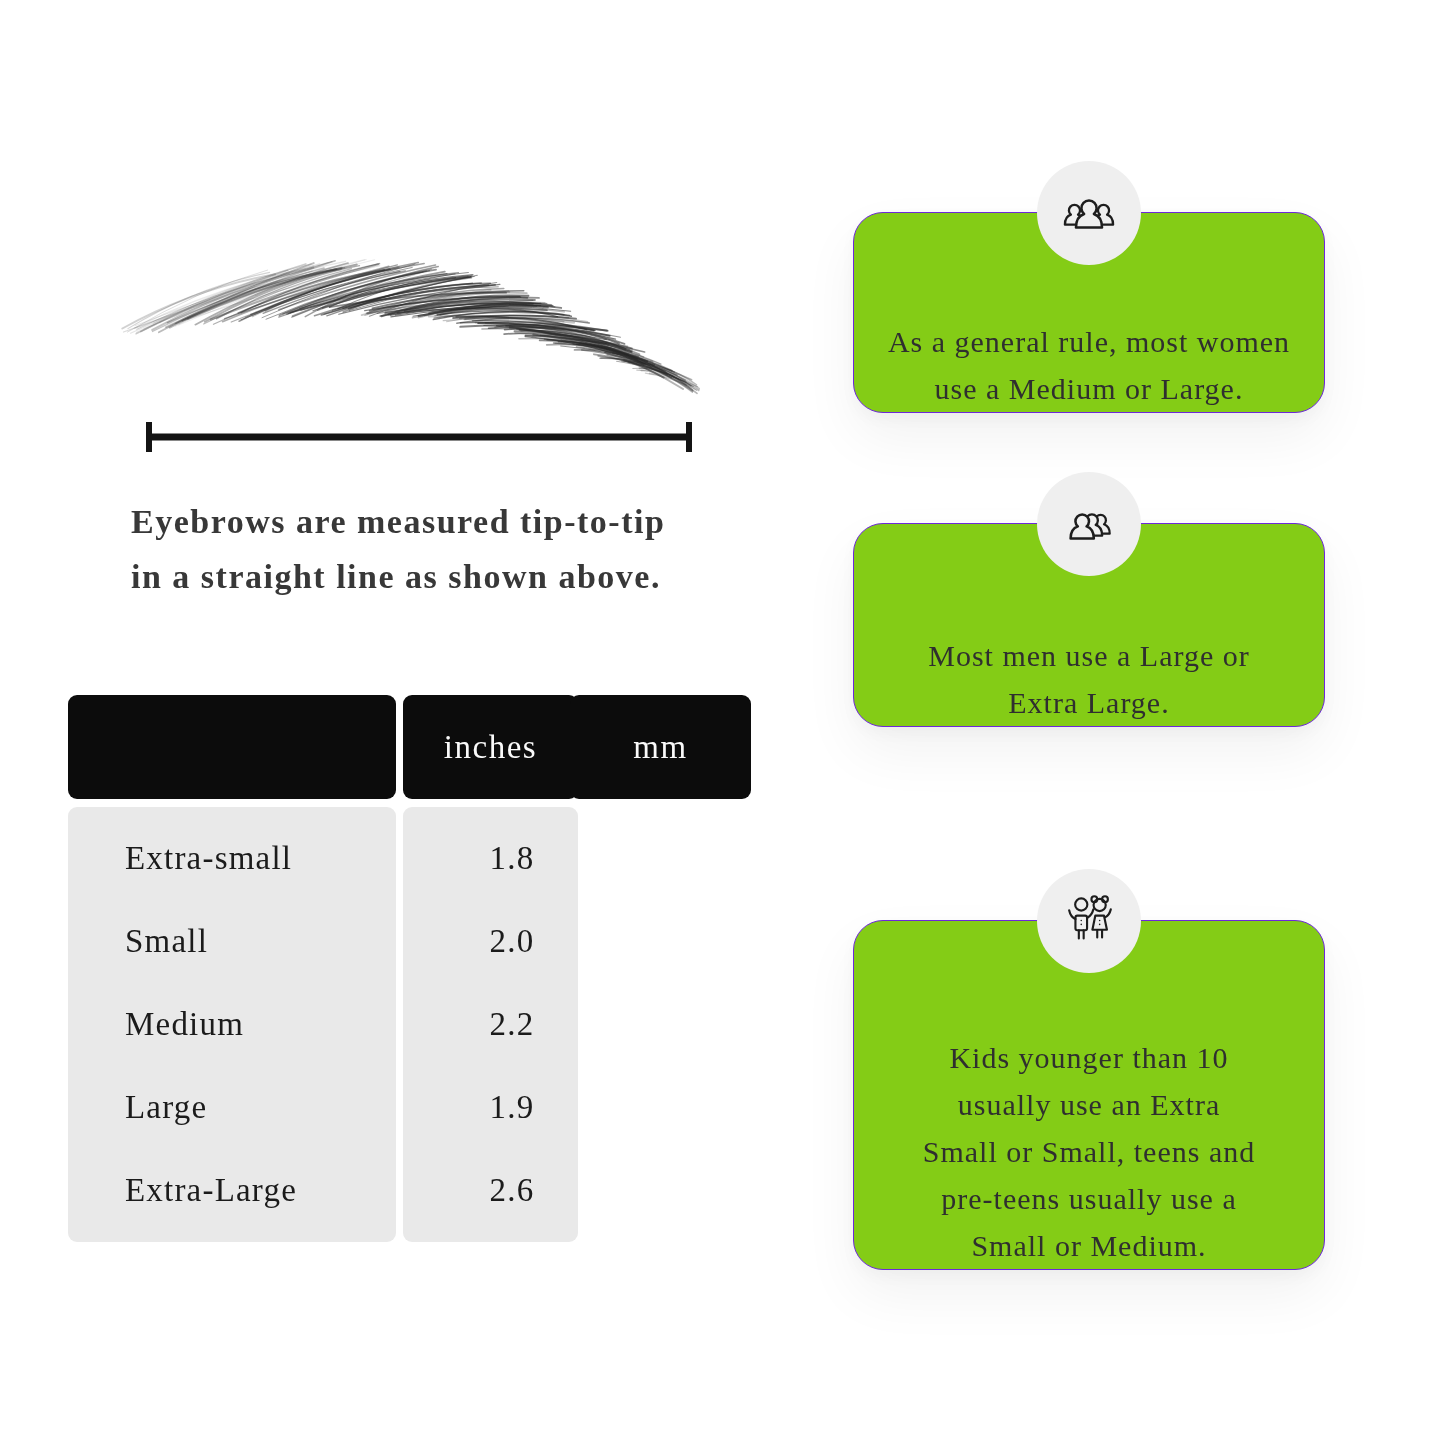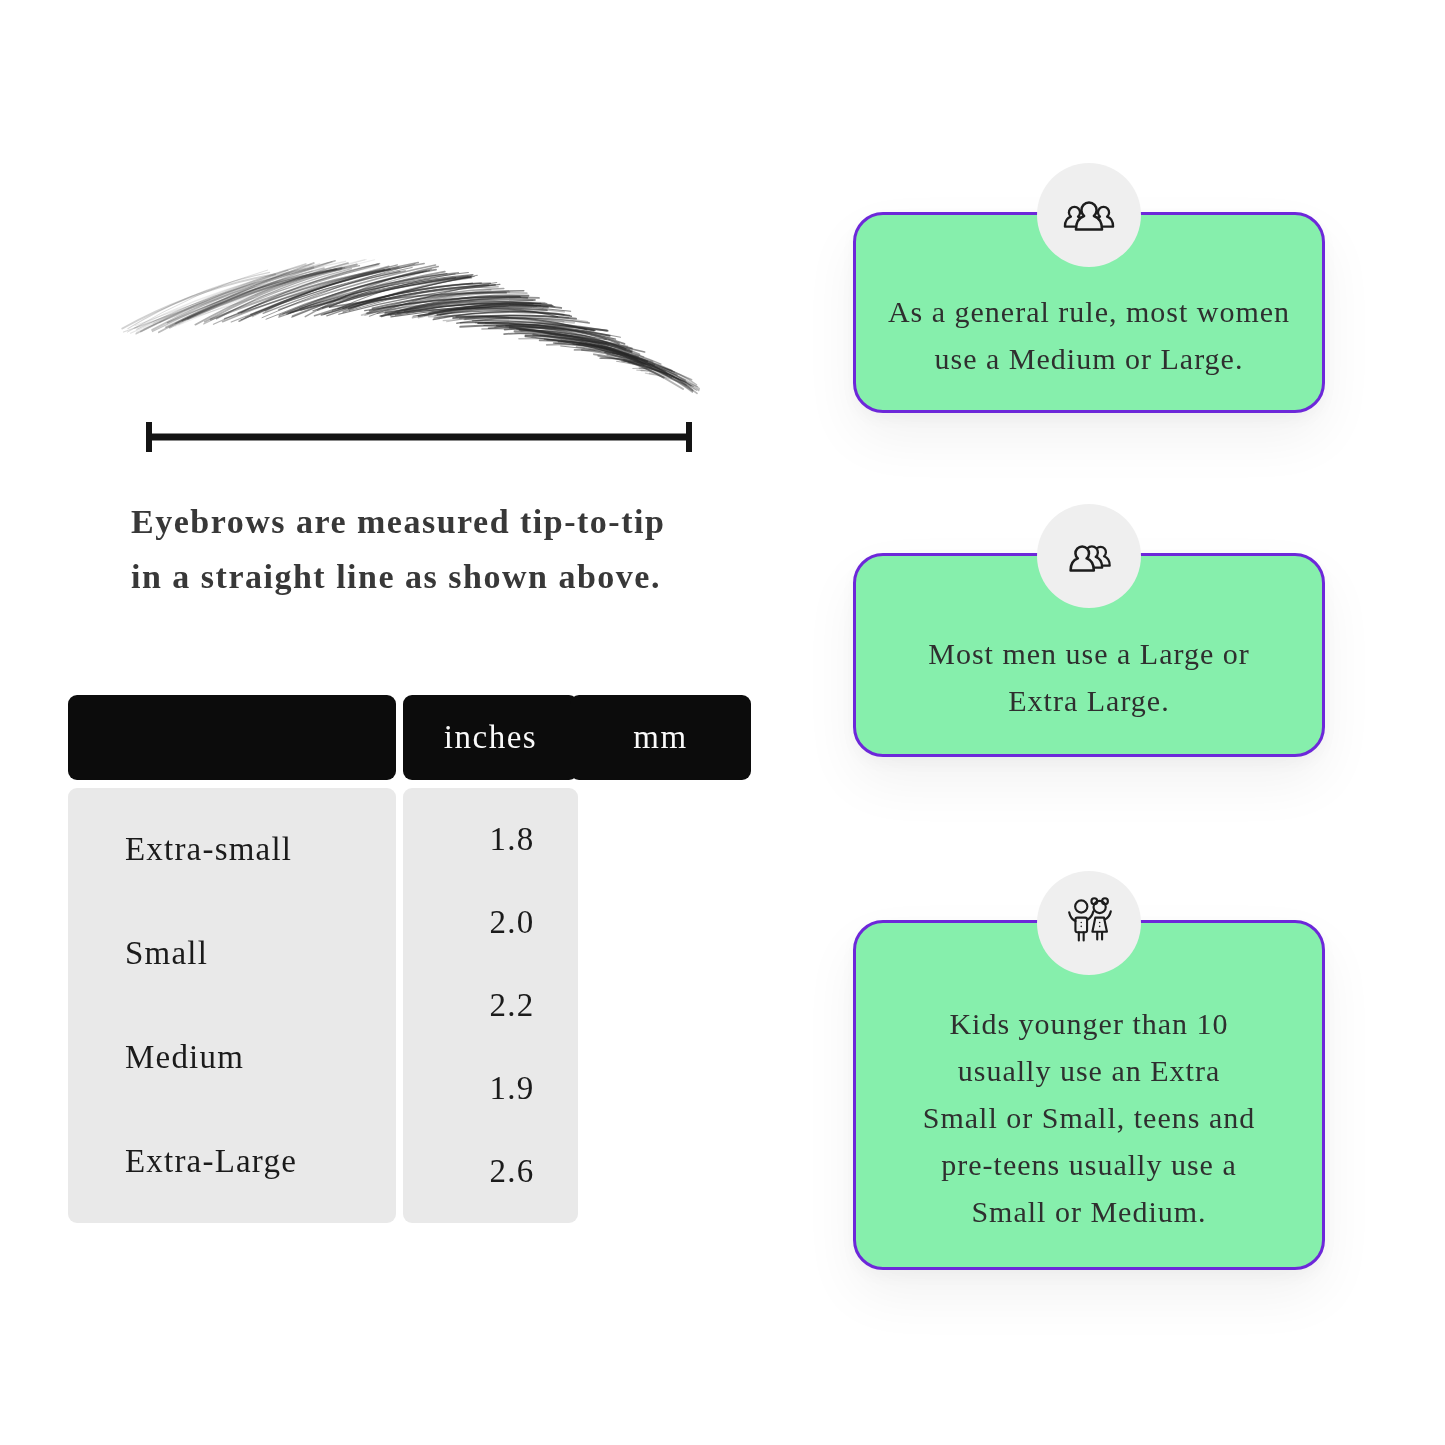--- a/index.html
+++ b/index.html
@@ -15,45 +15,45 @@
   
   .caption{
     left:131px;top:494px;margin:0;
     font-size:34px;line-height:55px;letter-spacing:1.5px;
     color:#383838;white-space:pre-line;font-weight:bold;
   }
 
   
   .tbl-col{top:695px;}
   .th{
-    height:85px;background:#0c0c0c;border-radius:9px;
+    height:104px;background:#0c0c0c;border-radius:9px;
     color:#fafafa;display:flex;align-items:center;justify-content:center;
     font-size:33px;letter-spacing:1.5px;
   }
   .tb{
     margin-top:8px;height:435px;background:#e9e9e9;border-radius:9px;
     display:flex;flex-direction:column;justify-content:space-around;
     padding:10px 0;box-sizing:border-box;
   }
   .tb .cell{
     font-size:33px;letter-spacing:1.2px;color:#1b1b1b;
     display:flex;align-items:center;
   }
   .col-labels .cell{padding-left:57px;}
   .col-nums .cell{justify-content:center;margin-left:43px;}
 
   
   .card{
     left:853px;width:472px;
-    background:#86efac;
-    border:3px solid #6d28d9;
+    background:#84cc16;
+    border:1px solid #6d28d9;
     border-radius:30px;
     box-shadow:0 25px 55px rgba(0,0,0,.055), 0 6px 16px rgba(0,0,0,.03);
     box-sizing:border-box;
-    display:flex;align-items:center;justify-content:center;
+    display:flex;align-items:flex-end;justify-content:center;
     padding-top:44px;
   }
   .card-text{
     margin:0;text-align:center;white-space:pre-line;
     font-size:30px;line-height:47px;letter-spacing:1px;color:#2f2f2f;
   }
   .badge{
     position:absolute;left:50%;top:-52px;transform:translateX(-50%);
     width:104px;height:104px;border-radius:50%;background:#efefef;
     display:flex;align-items:center;justify-content:center;
@@ -259,20 +259,21 @@
 
   <p class="caption abs">Eyebrows are measured tip-to-tip
 in a straight line as shown above.</p>
 
   <div class="tbl-col abs" style="left:68px;width:328px">
     <div class="th"></div>
     <div class="tb col-labels">
         <div class="cell">Extra-small</div>
         <div class="cell">Small</div>
         <div class="cell">Medium</div>
+        <div class="cell">Large</div>
         <div class="cell">Extra-Large</div>
       </div>
   </div>
   <div class="tbl-col abs" style="left:403px;width:175px">
     <div class="th">inches</div>
     <div class="tb col-nums">
         <div class="cell">1.8</div>
         <div class="cell">2.0</div>
         <div class="cell">2.2</div>
         <div class="cell">1.9</div>
@@ -288,21 +289,21 @@
       <svg width="62" height="62" viewBox="0 0 64 64">
         <path d="M 7.16 44 Q 7.16 35.8 13.31 33.75 A 5.74 5.74 0 1 1 20.69 33.75 Q 26.84 35.8 26.84 44 Z" fill="#efefef" stroke="#1d1d1d" stroke-width="2.4" stroke-linejoin="round"></path>
         <path d="M 37.16 44 Q 37.16 35.8 43.31 33.75 A 5.74 5.74 0 1 1 50.69 33.75 Q 56.84 35.8 56.84 44 Z" fill="#efefef" stroke="#1d1d1d" stroke-width="2.4" stroke-linejoin="round"></path>
         <path d="M 18.56 47 Q 18.56 35.8 26.96 33 A 7.84 7.84 0 1 1 37.04 33 Q 45.44 35.8 45.44 47 Z" fill="#efefef" stroke="#1d1d1d" stroke-width="2.6" stroke-linejoin="round"></path>
       </svg>
     </div>
     <p class="card-text">As a general rule, most women
 use a Medium or Large.</p>
   </div>
 
-  <div class="card abs" style="top:553px;height:204px">
+  <div class="card abs" style="top:523px;height:204px">
     <div class="badge">
       <svg width="62" height="62" viewBox="0 0 64 64">
         <path d="M 34.64 42 Q 34.64 34.2 40.49 32.25 A 5.46 5.46 0 1 1 47.51 32.25 Q 53.36 34.2 53.36 42 Z" fill="#efefef" stroke="#1d1d1d" stroke-width="2.3" stroke-linejoin="round"></path>
         <path d="M 24.44 44 Q 24.44 35.2 31.04 33 A 6.16 6.16 0 1 1 38.96 33 Q 45.56 35.2 45.56 44 Z" fill="#efefef" stroke="#1d1d1d" stroke-width="2.4" stroke-linejoin="round"></path>
         <path d="M 13 47 Q 13 37 20.5 34.5 A 7 7 0 1 1 29.5 34.5 Q 37 37 37 47 Z" fill="#efefef" stroke="#1d1d1d" stroke-width="2.6" stroke-linejoin="round"></path>
       </svg>
     </div>
     <p class="card-text">Most men use a Large or
 Extra Large.</p>
   </div>

